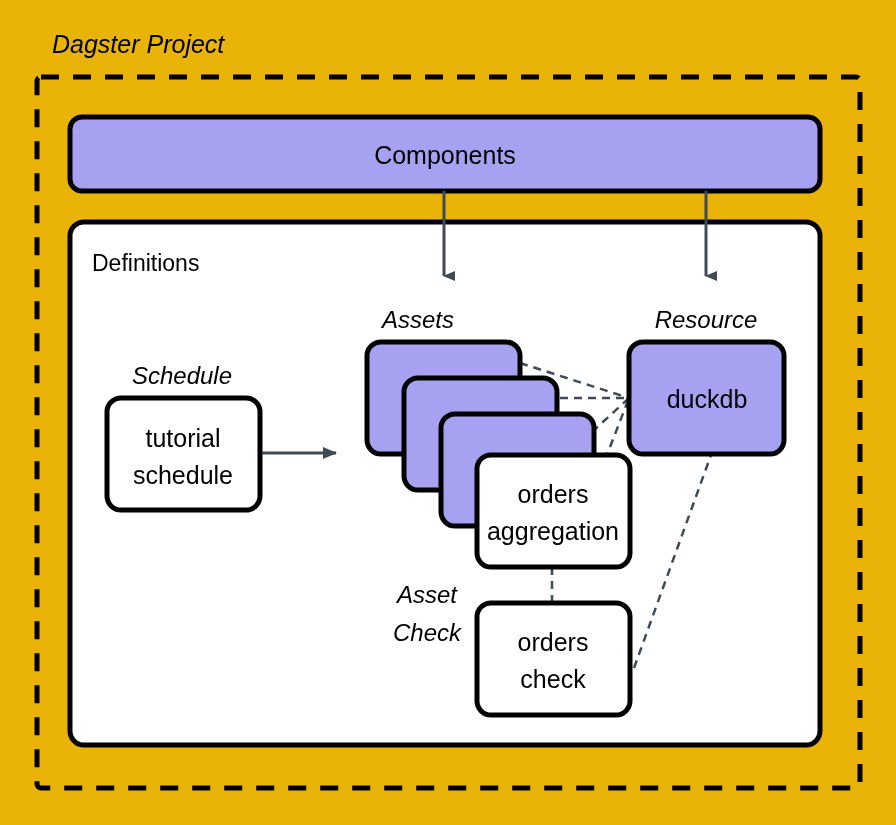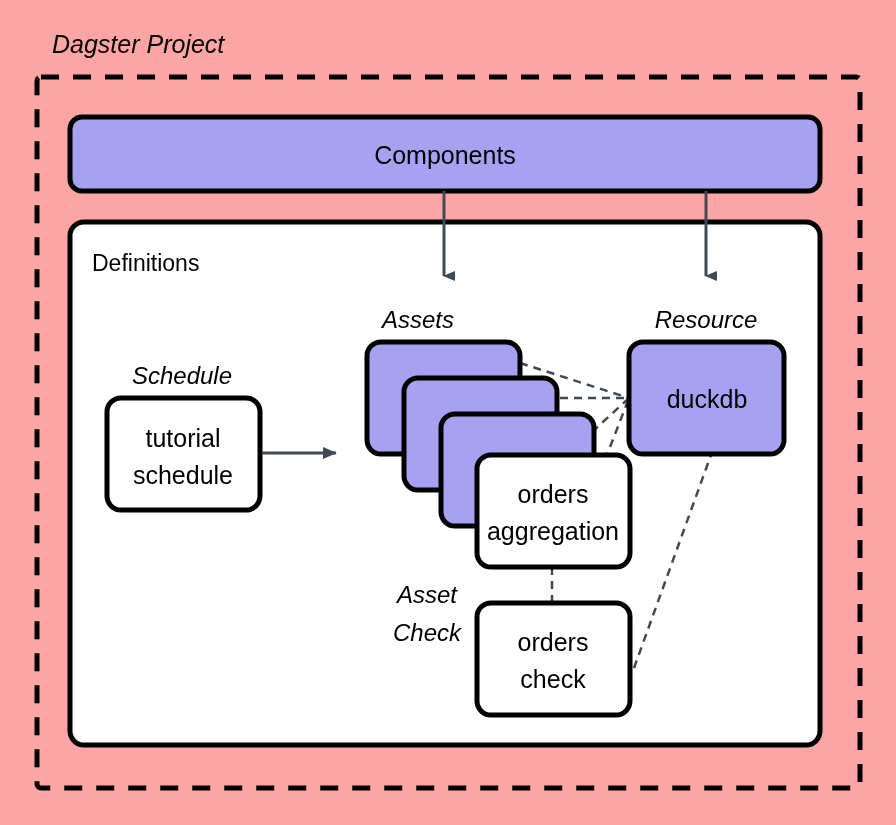--- a/index.html
+++ b/index.html
@@ -10,21 +10,21 @@
   body {
     width: 896px;
     height: 825px;
     font-family: "Liberation Sans", sans-serif;
     overflow: hidden;
   }
   #diagram-root {
     position: relative;
     width: 896px;
     height: 825px;
-    background: #fca5a5;
+    background: #eab308;
   }
   svg.diagram-canvas {
     position: absolute;
     top: 0;
     left: 0;
     width: 896px;
     height: 825px;
     display: block;
   }
   .txt {

